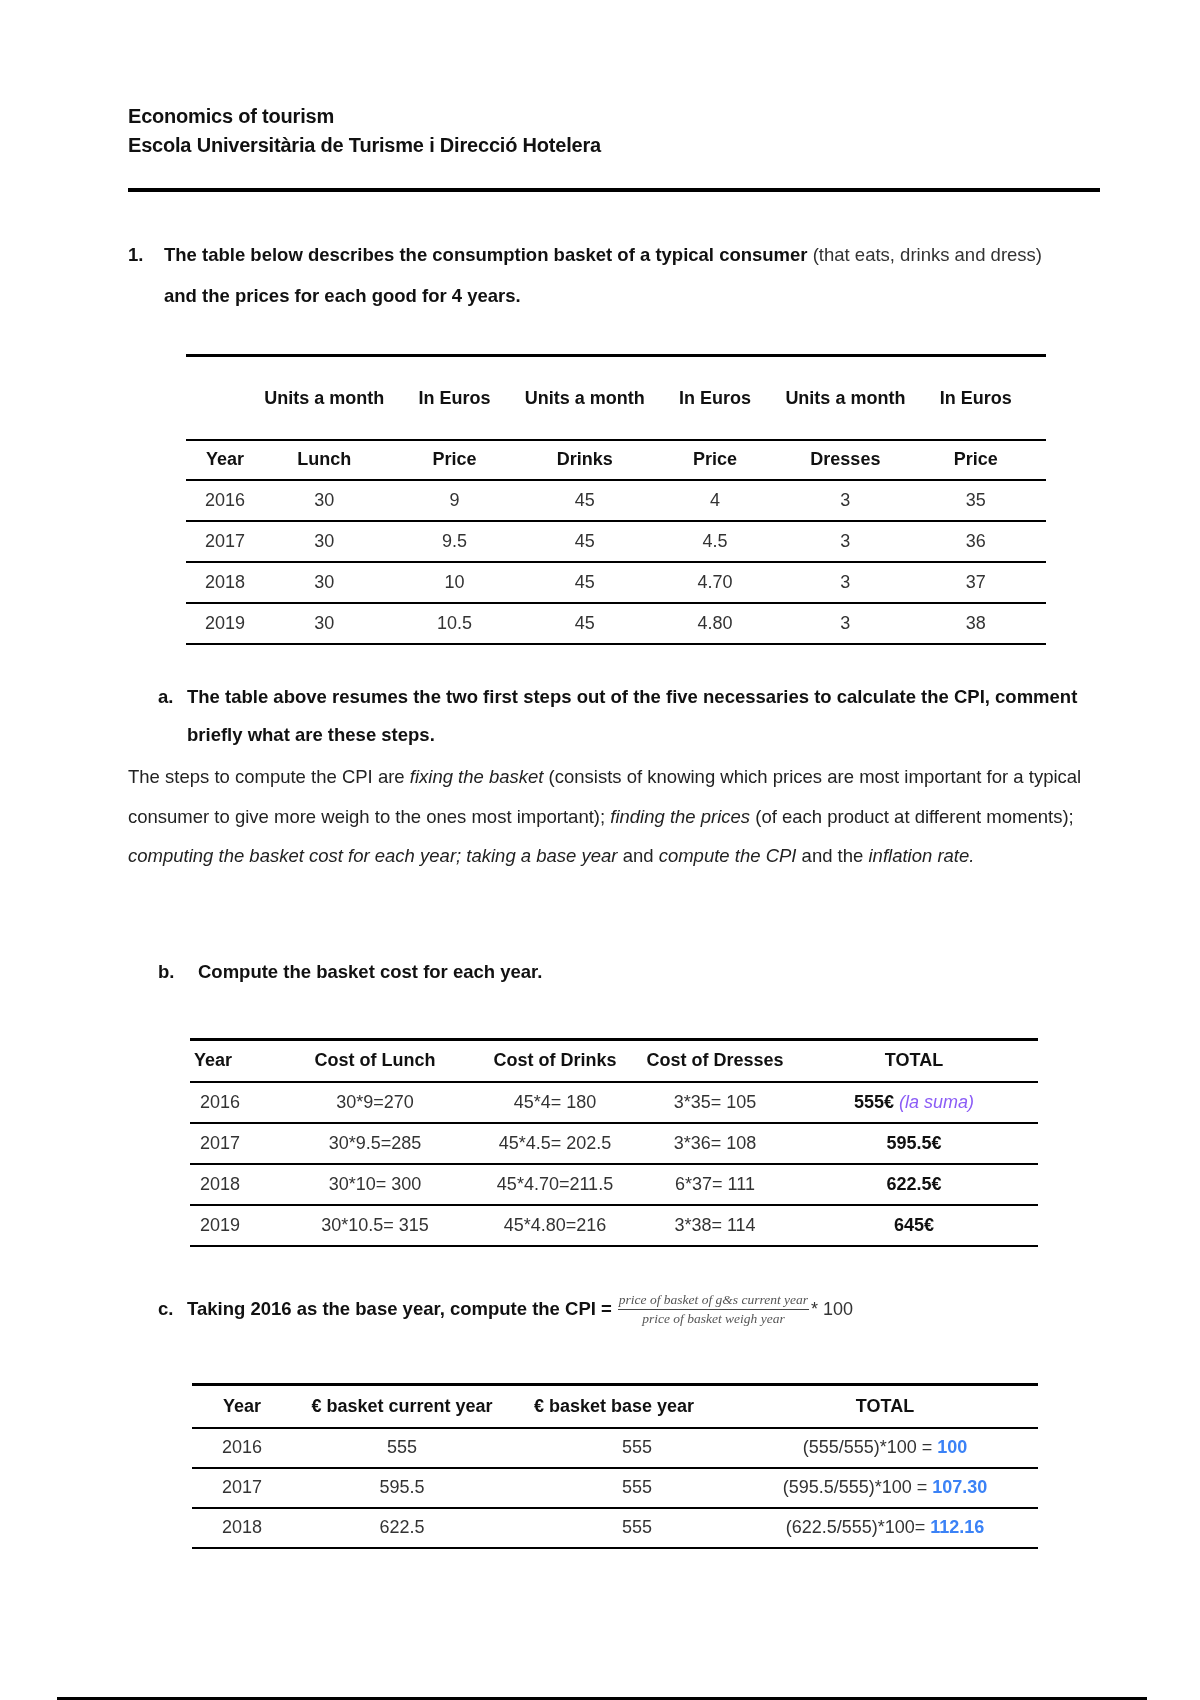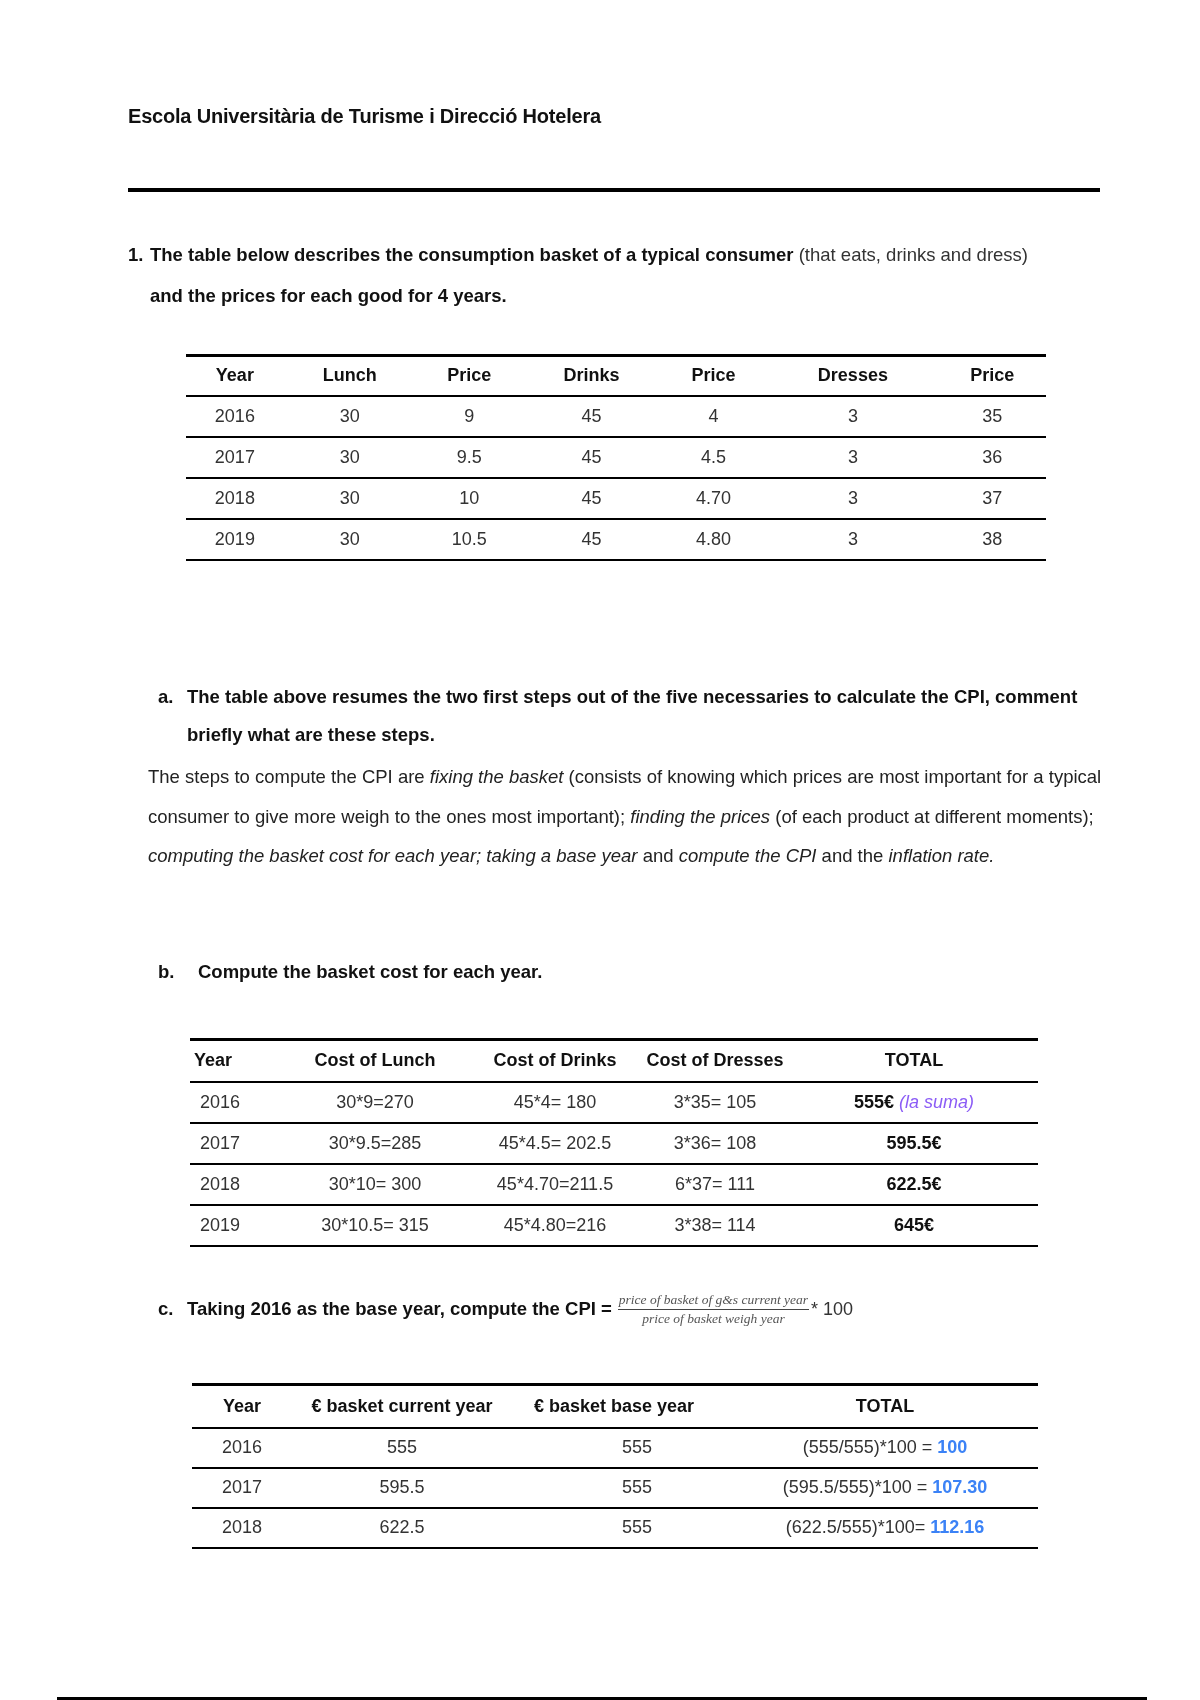--- a/index.html
+++ b/index.html
@@ -5,40 +5,40 @@
   * { box-sizing: border-box; margin: 0; padding: 0; }
   html, body { width: 1200px; height: 1700px; background: #ffffff; overflow: hidden; }
   body { position: relative; font-family: "Liberation Sans", sans-serif; color: #111; }
 
   .header { position: absolute; left: 128px; top: 102px; width: 972px; }
   .header .line { font-size: 20px; font-weight: bold; line-height: 28.5px; color: #111; letter-spacing: -0.2px; }
   .header-rule { position: absolute; left: 128px; top: 188px; width: 972px; height: 4px; background: #000; }
 
   .q1 { position: absolute; left: 128px; top: 234px; width: 980px; font-size: 18.5px; line-height: 41px; }
   .q1 .num { position: absolute; left: 0; top: 0; font-weight: bold; }
-  .q1 .text { margin-left: 22px; }
+  .q1 .text { margin-left: 36px; }
   .b { font-weight: bold; }
   .light { color: #333; font-weight: normal; }
 
   table { border-collapse: collapse; position: absolute; font-size: 18px; }
   td, th { text-align: center; color: #333; font-weight: normal; }
   th { font-weight: bold; color: #111; }
 
   
   #t1 { left: 186px; top: 354px; width: 860px; border-top: 3px solid #000; }
   #t1 .h1 th { height: 84px; line-height: 40px; vertical-align: middle; }
   #t1 .h2 th { height: 40px; border-top: 2.5px solid #000; }
   #t1 tbody td { height: 41px; border-top: 2.5px solid #000; }
   #t1 tbody tr:last-child td { border-bottom: 2.5px solid #000; }
 
   .qa { position: absolute; left: 158px; top: 678px; width: 940px; font-size: 18.5px; line-height: 38px; font-weight: bold; }
   .qa .num { position: absolute; left: 0; top: 0; }
   .qa .text { margin-left: 29px; }
 
-  .ans { position: absolute; left: 128px; top: 757px; width: 980px; font-size: 18.5px; line-height: 39.5px; color: #222; margin-left: 20px; }
+  .ans { position: absolute; left: 128px; top: 757px; width: 980px; font-size: 18.5px; line-height: 39.5px; color: #222; }
   .ans i { font-style: italic; }
 
   .qb { position: absolute; left: 158px; top: 953px; font-size: 18.5px; font-weight: bold; line-height: 38px; }
   .qb .text { margin-left: 40px; }
   .qb .num { position: absolute; left: 0; }
 
   
   #t2 { left: 190px; top: 1038px; width: 848px; border-top: 3px solid #000; }
   #t2 th { height: 42px; }
   #t2 tbody td { height: 41px; border-top: 2.5px solid #000; }
@@ -60,34 +60,44 @@
   #t3 tbody td { height: 40px; border-top: 2.5px solid #000; }
   #t3 tbody tr:last-child td { border-bottom: 2.5px solid #000; }
   #t3 .res { font-weight: bold; color: #3b82f6; }
 
   .footer-rule { position: absolute; left: 57px; top: 1697px; width: 1090px; height: 3px; background: #000; }
 </style>
 </head>
 <body>
 
 <div class="header">
+  <div class="line">Economics of tourism</div>
   <div class="line">Escola Universitària de Turisme i Direcció Hotelera</div>
 </div>
 <div class="header-rule"></div>
 
 <div class="q1">
   <span class="num b">1.</span>
   <div class="text">
     <span class="b">The table below describes the consumption basket of a typical consumer</span><span class="light"> (that eats, drinks and dress)</span><br>
     <span class="b">and the prices for each good for 4 years.</span>
   </div>
 </div>
 
 <table id="t1">
   <thead>
+    <tr class="h1">
+      <th></th>
+      <th style="width:120px">Units a month</th>
+      <th>In Euros</th>
+      <th style="width:120px">Units a month</th>
+      <th>In Euros</th>
+      <th style="width:120px">Units a month</th>
+      <th>In Euros</th>
+    </tr>
     <tr class="h2">
       <th>Year</th>
       <th>Lunch</th>
       <th>Price</th>
       <th>Drinks</th>
       <th>Price</th>
       <th>Dresses</th>
       <th>Price</th>
     </tr>
   </thead>

